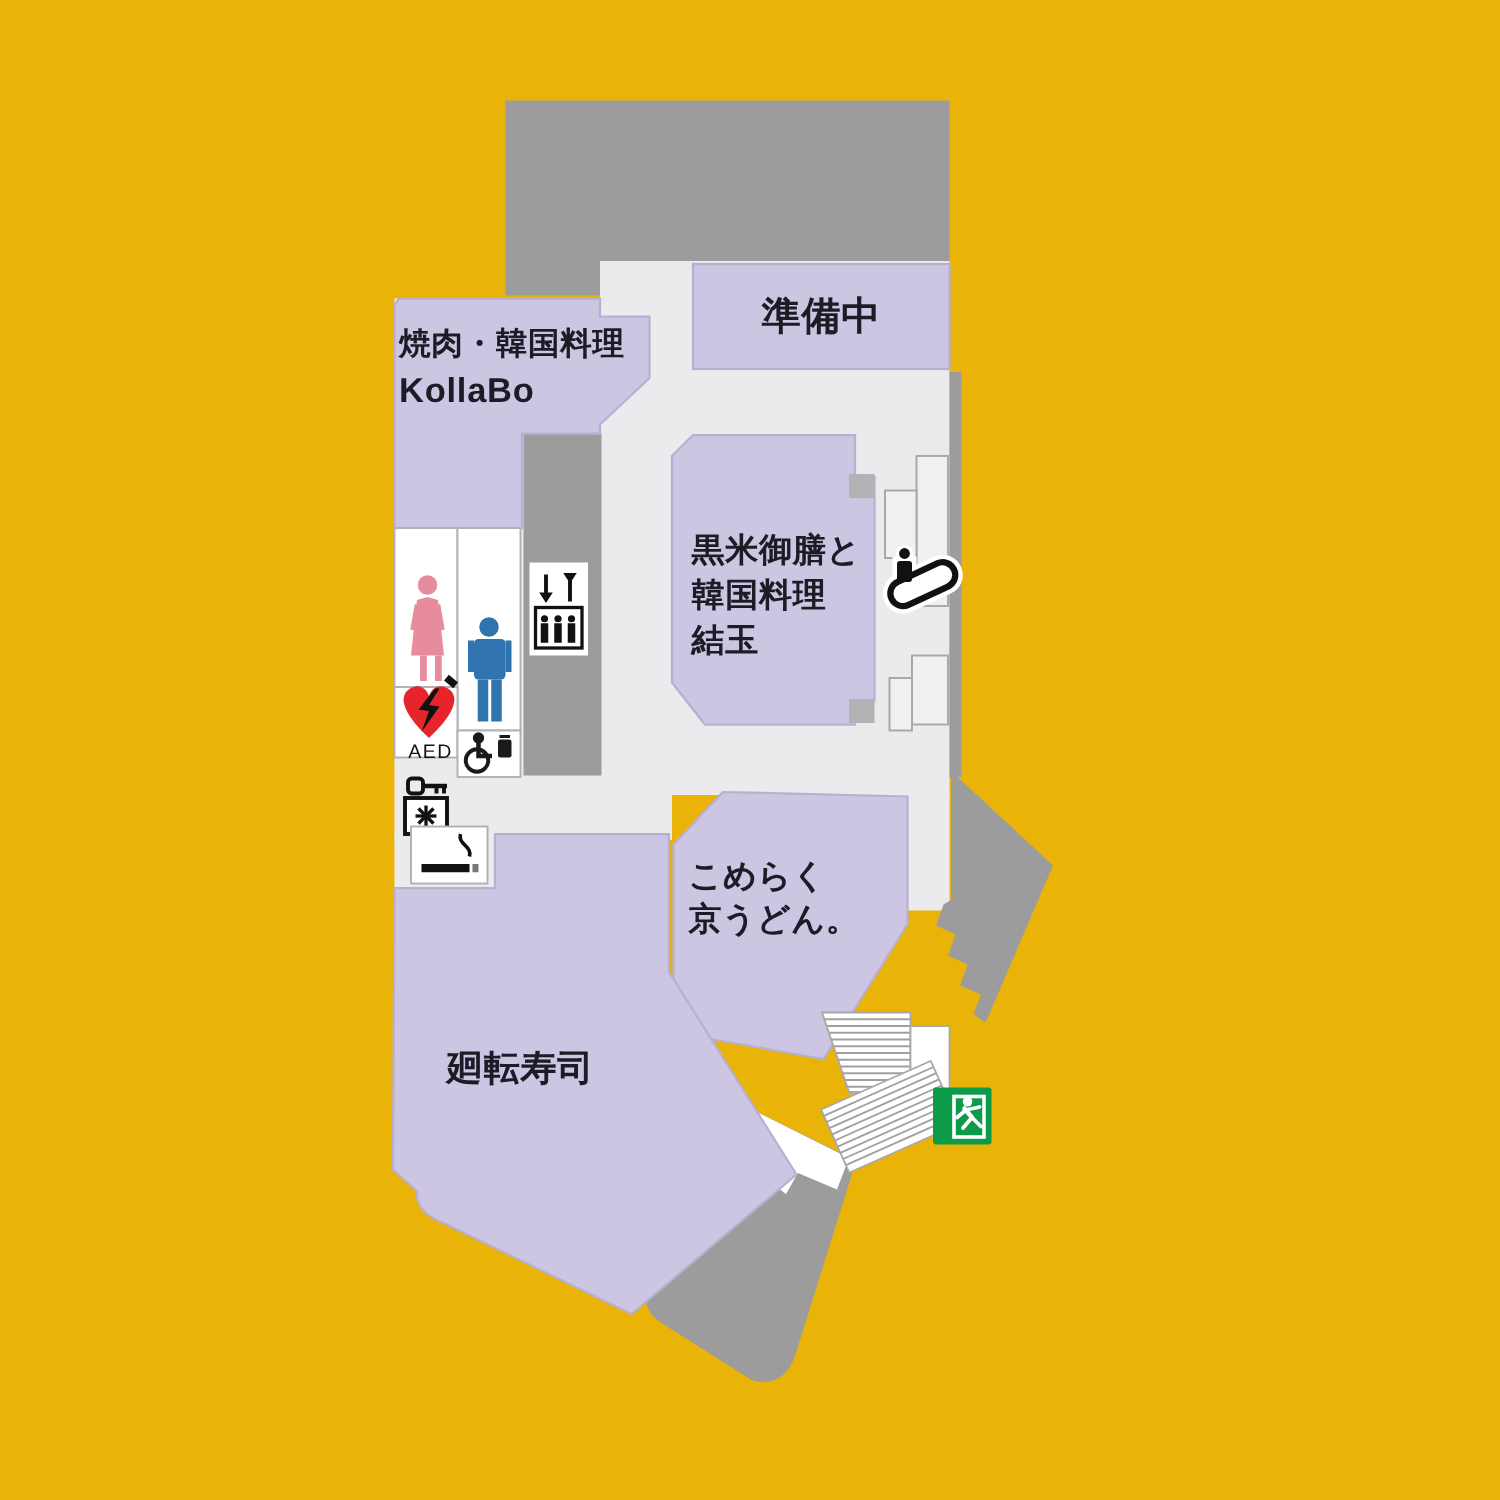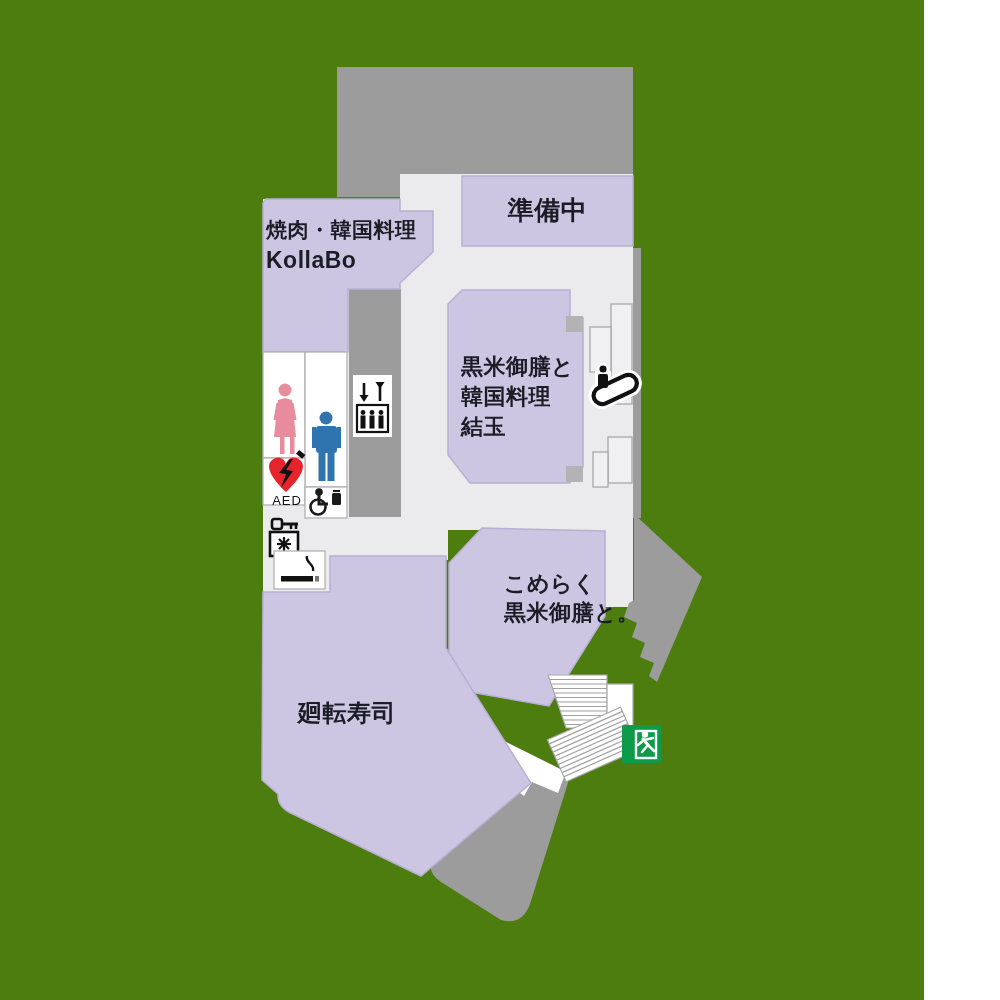--- a/index.html
+++ b/index.html
@@ -8,31 +8,31 @@
     --wall:#9c9c9c;
     --floor:#ebebed;
     --cell-border:#b2b2b4;
     --ink:#1c1c26;
     --aed-red:#e5252b;
     --pink:#e78c9d;
     --blue:#2f74ae;
     --green:#0d9b49;
   }
   html,body{margin:0;padding:0;background:#fff;}
-  #stage{position:relative;width:924px;height:1000px;background:#4d7c0f;overflow:hidden;
+  #stage{position:relative;width:1000px;height:1000px;background:#eab308;overflow:hidden;
          font-family:"Liberation Sans","DejaVu Sans",sans-serif;}
   #map-svg{position:absolute;left:0;top:0;}
   .shop-label{position:absolute;color:var(--ink);font-weight:700;line-height:30px;
               white-space:nowrap;letter-spacing:0.5px;}
   .shop-label .l{display:block;}
   #label-kollabo{left:266px;top:214px;font-size:21px;line-height:31px;}
   #label-kollabo .latin{font-size:23px;}
   #label-preparing{left:462px;top:195px;width:171px;text-align:center;font-size:26px;}
   #label-yuitama{left:461px;top:352px;font-size:22px;line-height:30px;}
-  #label-komeraku{left:459px;top:569px;font-size:22px;line-height:29px;margin-left:45px;}
+  #label-komeraku{left:459px;top:569px;font-size:22px;line-height:29px;}
   #label-chojiro{left:298px;top:696px;font-size:24px;line-height:33px;text-align:center;}
   #aed-text{position:absolute;left:266px;top:493px;width:42px;text-align:center;
             font-size:13px;font-weight:400;color:#111;letter-spacing:1px;}
 </style>
 </head>
 <body>
 
 <div id="stage">
 
 <svg id="map-svg" width="1000" height="1000" viewBox="0 0 1000 1000">
@@ -213,21 +213,21 @@
   </div>
 
   <div class="shop-label" id="label-yuitama">
     <span class="l">黒米御膳と</span>
     <span class="l">韓国料理</span>
     <span class="l">結玉</span>
   </div>
 
   <div class="shop-label" id="label-komeraku">
     <span class="l">こめらく</span>
-    <span class="l">黒米御膳と。</span>
+    <span class="l">京うどん。</span>
   </div>
 
   <div class="shop-label" id="label-chojiro">
     <span class="l">廻転寿司</span>
   </div>
 
   <div id="aed-text">AED</div>
 </div>
 
 </body></html>

